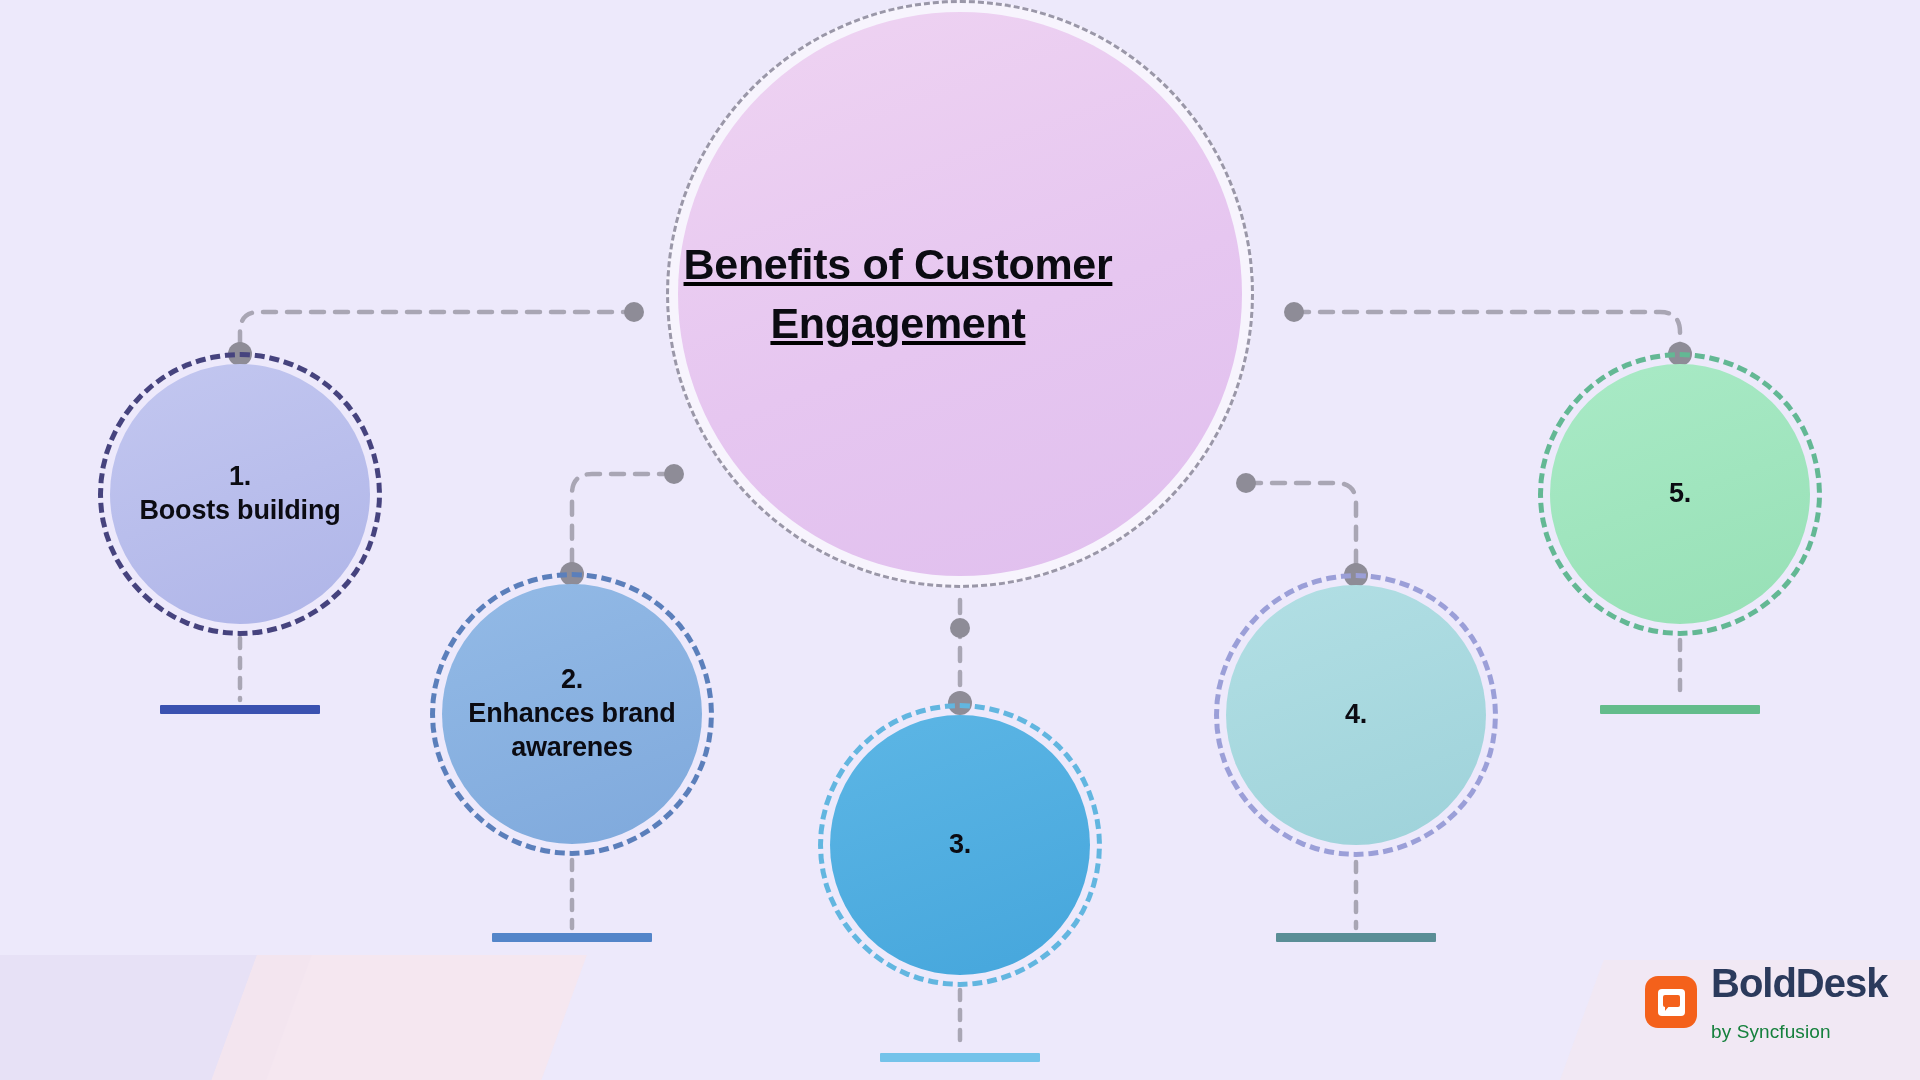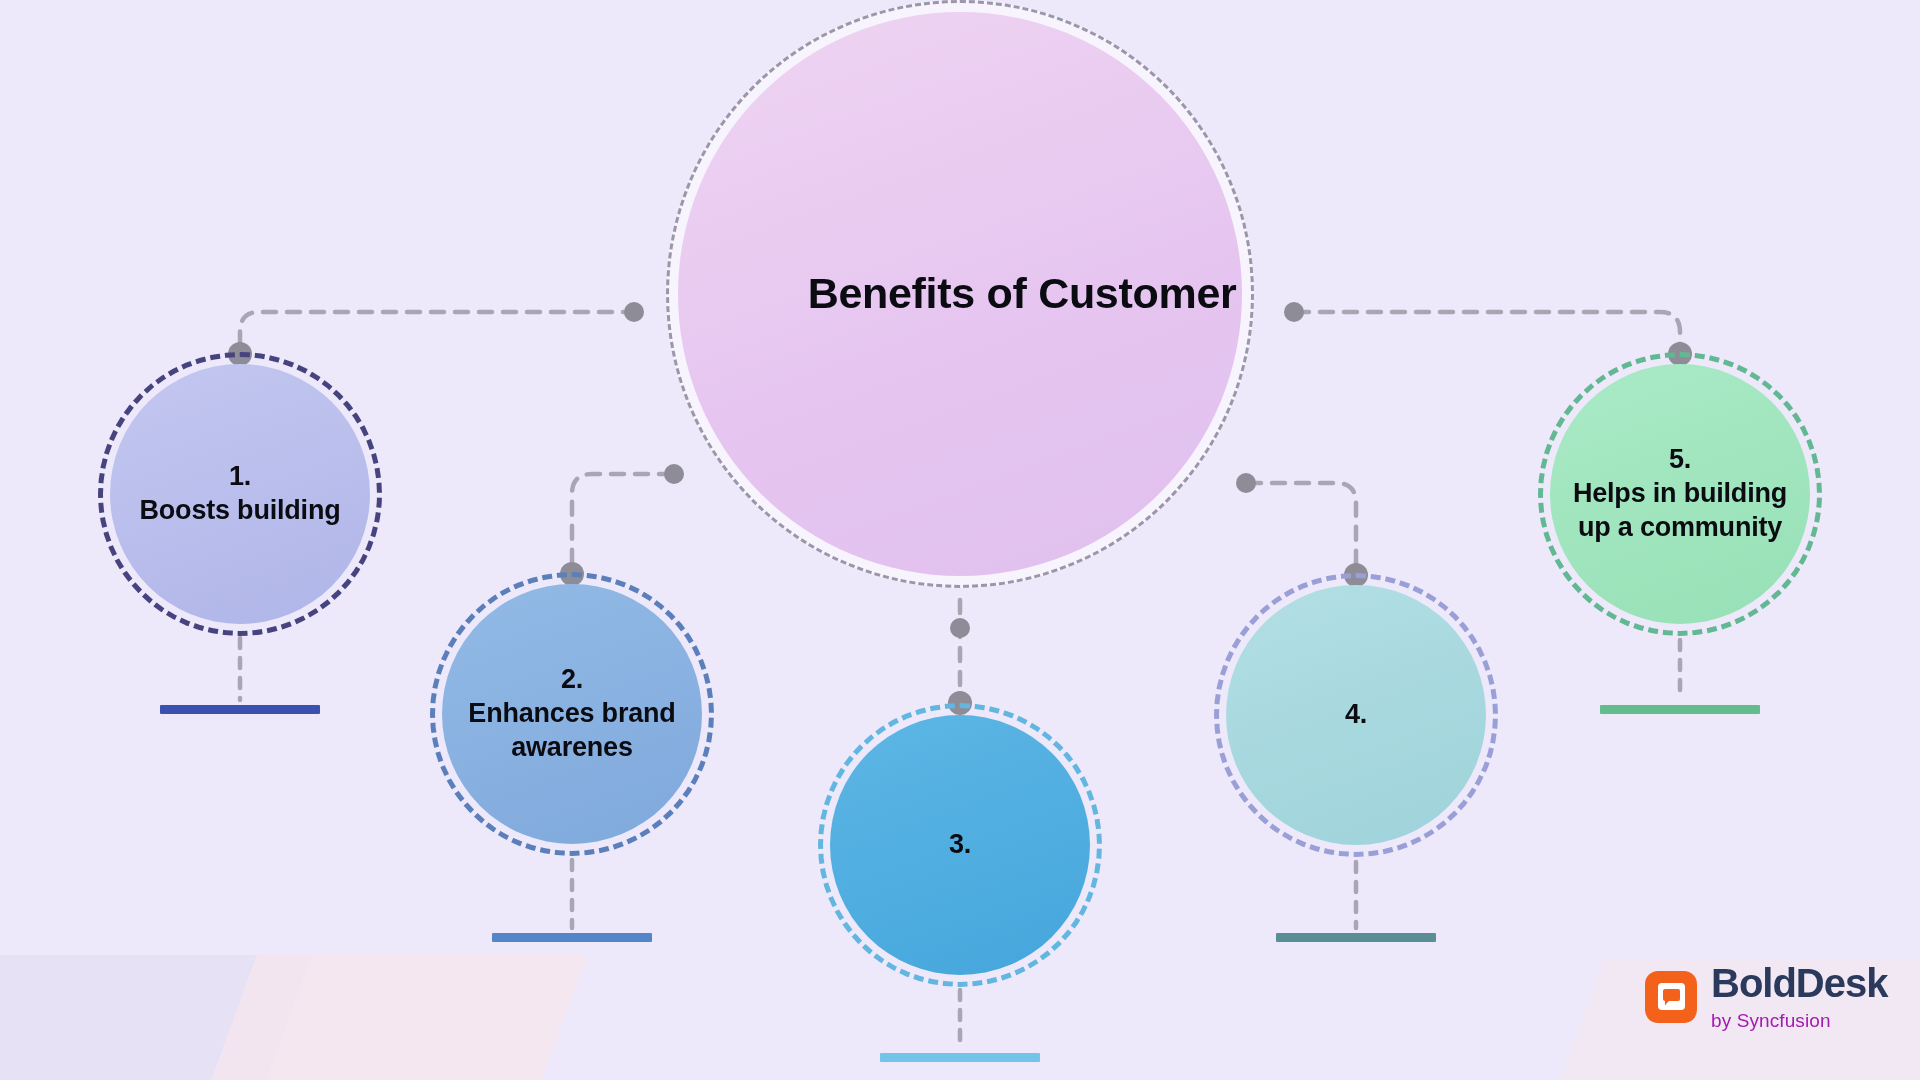--- a/index.html
+++ b/index.html
@@ -28,21 +28,21 @@
     left:1560px; top:960px; width:420px; height:240px;
     background:#F4E7EE; transform:skewX(-20deg); opacity:.55;
   }
 
   
   #wires { position:absolute; left:0; top:0; width:1920px; height:1080px; }
 
   
   .hub {
     position:absolute; border-radius:50%;
-    display:flex; align-items:center; justify-content:flex-end;
+    display:flex; align-items:center; justify-content:flex-start;text-decoration:underline;
   }
   .hub-ring {
     border:3px dashed #9A97A8;
     background:#F7F4FD;
   }
   .hub-fill {
     background:linear-gradient(160deg,#EFD4F2 0%,#E6C6F0 55%,#E0BFEE 100%);
   }
   .hub-title {
     text-align:center; font-weight:bold; color:#0B0B12;
@@ -87,21 +87,21 @@
   .logo-inner:before {
     content:""; position:absolute; left:7px; top:16px;
     width:6px; height:7px; background:#F4611B;
     clip-path:polygon(0 0,100% 0,0 100%);
   }
   .logo-text { line-height:1; }
   .logo-name {
     font-size:40px; font-weight:bold; color:#2B3A5C; letter-spacing:-1px;
   }
   .logo-sub {
-    font-size:19px; color:#a21caf; margin-top:8px; letter-spacing:.1px;
+    font-size:19px; color:#15803d; margin-top:19px; letter-spacing:.1px;
   }
 </style>
 </head>
 <body>
 
 <div id="stage">
 
   <div class="deco deco-1"></div>
   <div class="deco deco-2"></div>
   <div class="deco deco-3"></div>
@@ -138,20 +138,21 @@
       <path d="M 960,990 L 960,1048"></path>
       <path d="M 1356,862 L 1356,928"></path>
       <path d="M 1680,640 L 1680,700"></path>
     </g>
   </svg>
 
   <div class="hub hub-ring" style="left:666px; top:0px; width:588px; height:588px;"></div>
   <div class="hub hub-fill" style="left:678px; top:12px; width:564px; height:564px;">
     <div class="hub-title">
       <span>Benefits of Customer</span><br>
+      <span>Engagement</span>
     </div>
   </div>
 
   <div class="node node-ring" style="left:98px; top:352px; width:284px; height:284px;
               border-width:5px; border-color:#46437E;"></div>
   <div class="node node-fill" style="left:110px; top:364px; width:260px; height:260px;
               background:linear-gradient(160deg,#C3C7F0,#AFB5E8);">
     <div class="node-label" style="font-size:27px;">
       <span class="node-num">1.</span>
       <span>Boosts building</span>
@@ -189,21 +190,20 @@
     </div>
   </div>
   <div class="bar" style="left:1276px; top:933px; width:160px; background:#5A8E96;"></div>
 
   <div class="node node-ring" style="left:1538px; top:352px; width:284px; height:284px;
               border-width:5px; border-color:#63B894;"></div>
   <div class="node node-fill" style="left:1550px; top:364px; width:260px; height:260px;
               background:linear-gradient(160deg,#A9EAC6,#97E0B6);">
     <div class="node-label" style="font-size:27px;">
       <span class="node-num">5.</span>
-      <span>Helps in building up a community</span>
     </div>
   </div>
   <div class="bar" style="left:1600px; top:705px; width:160px; background:#63BC8B;"></div>
 
   <div id="logo" style="left:1645px; top:963px;">
     <div class="logo-mark">
       <div class="logo-inner"></div>
     </div>
     <div class="logo-text">
       <div class="logo-name">BoldDesk</div>

